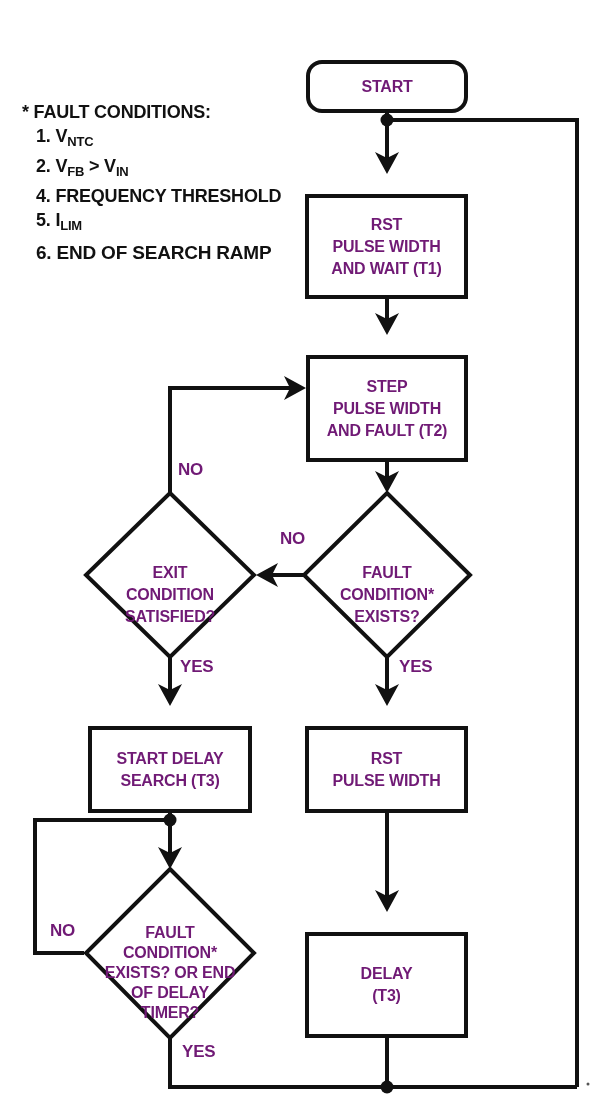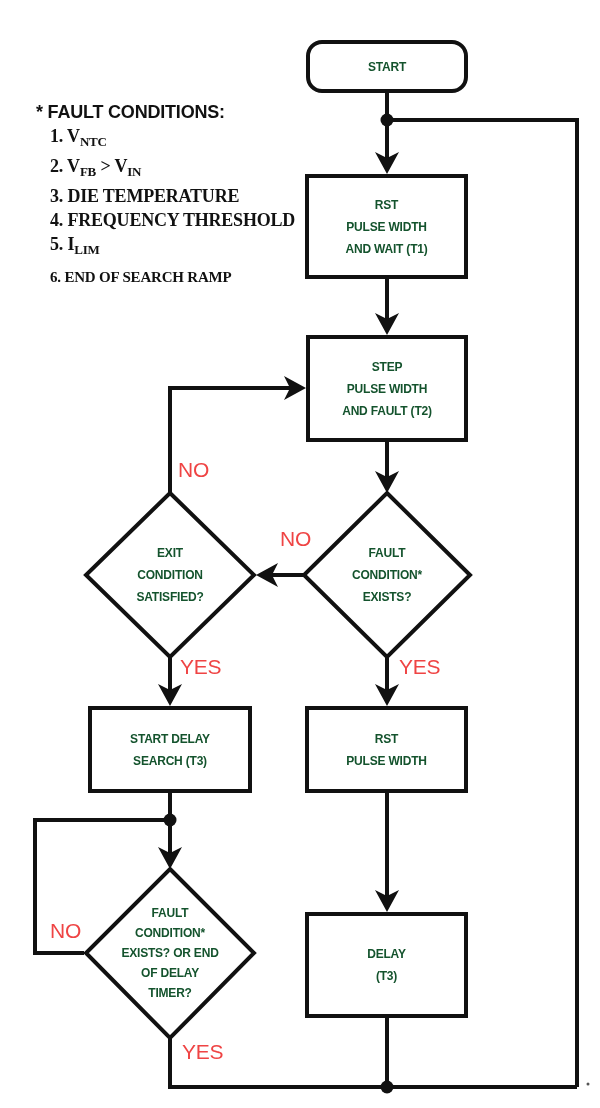--- a/index.html
+++ b/index.html
@@ -3,37 +3,37 @@
 <meta charset="utf-8">
 <style>
   html,body{margin:0;padding:0;background:#ffffff;}
   .stage{
     position:relative;width:600px;height:1108px;background:#ffffff;
     font-family:"Liberation Sans",sans-serif;color:#111111;overflow:hidden;
   }
   .stage svg{position:absolute;left:0;top:0;}
   .node{
     position:absolute;display:flex;align-items:center;justify-content:center;
-    text-align:center;font-weight:bold;font-size:12px;line-height:22px;
-    letter-spacing:-0.2px;white-space:pre-line;color:#14532d;box-sizing:border-box;
+    text-align:center;font-weight:bold;font-size:16px;line-height:22px;
+    letter-spacing:-0.2px;white-space:pre-line;color:#701a75;box-sizing:border-box;margin-top:20px;
   }
   .box{border:4px solid #111111;background:#ffffff;}
   .terminal{border-radius:16px;}
   .diamond-text{background:transparent;}
   .tight{line-height:20px;}
   .edge-label{
-    position:absolute;font-weight:normal;font-size:21px;line-height:18px;
-    letter-spacing:-0.2px;color:#ef4444;
+    position:absolute;font-weight:bold;font-size:17px;line-height:18px;
+    letter-spacing:-0.2px;color:#701a75;
   }
   .fault-note{
-    position:absolute;left:36px;top:100px;font-weight:bold;font-size:18px;
+    position:absolute;left:22px;top:100px;font-weight:bold;font-size:18px;
     line-height:24px;letter-spacing:-0.2px;color:#111111;
   }
-  .fault-item{padding-left:14px;font-family:Liberation Serif, serif;}
-  .fault-item.f6{font-size:15px;margin-top:3px;}
+  .fault-item{padding-left:14px;}
+  .fault-item.f6{font-size:19px;margin-top:3px;}
   .sub{font-size:13px;vertical-align:-4px;}
 </style>
 </head>
 <body>
 
 <div class="stage">
 
   <svg width="600" height="1108" viewBox="0 0 600 1108">
     <g stroke="#111111" stroke-width="4" fill="none">
       <path d="M387 93 L387 170"></path>
@@ -109,19 +109,18 @@
   <div class="edge-label" style="left:280px;top:530px;">NO</div>
   <div class="edge-label" style="left:50px;top:922px;">NO</div>
   <div class="edge-label" style="left:180px;top:658px;">YES</div>
   <div class="edge-label" style="left:399px;top:658px;">YES</div>
   <div class="edge-label" style="left:182px;top:1043px;">YES</div>
 
   <div class="fault-note">
     <div>* FAULT CONDITIONS:</div>
     <div class="fault-item"><span>1. V</span><span class="sub">NTC</span></div>
     <div class="fault-item"><span>2. V</span><span class="sub">FB</span><span> &gt; V</span><span class="sub">IN</span></div>
-    <div class="fault-item">3. DIE TEMPERATURE</div>
     <div class="fault-item">4. FREQUENCY THRESHOLD</div>
     <div class="fault-item"><span>5. I</span><span class="sub">LIM</span></div>
     <div class="fault-item f6">6. END OF SEARCH RAMP</div>
   </div>
 
 </div>
 
 </body></html>

